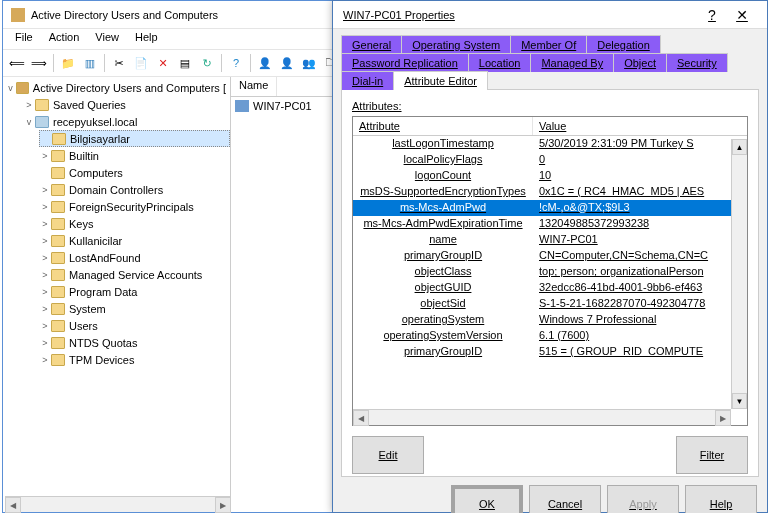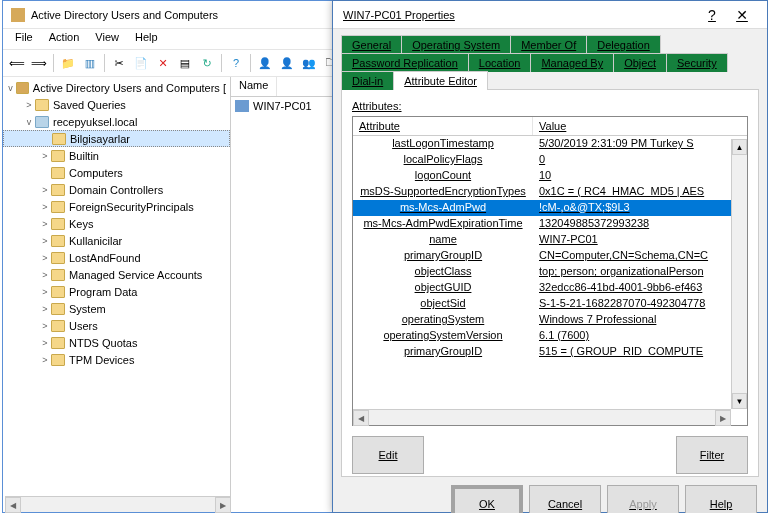--- a/index.html
+++ b/index.html
@@ -26,21 +26,21 @@
 .list-row { display: flex; align-items: center; height: 18px; padding: 0 4px; }
 .picon { width: 14px; height: 12px; background: #6b9bd1; margin-right: 4px; }
 .scrollbar-h { position: absolute; bottom: 0; left: 2px; width: 226px; height: 16px; background: #f0f0f0; border-top: 1px solid #ccc; display: flex; }
 .sbtn { width: 16px; height: 16px; background: #e8e8e8; border: 1px solid #ccc; display: flex; align-items: center; justify-content: center; font-size: 8px; color: #666; }
 
 .dialog { position: absolute; left: 332px; top: 0; width: 436px; height: 513px; background: #f0f0f0; border: 1px solid #4a7ab8; box-shadow: 0 0 8px rgba(0,0,0,0.3); z-index: 10; text-decoration: underline; }
 .dlg-title { height: 28px; background: #fff; display: flex; align-items: center; padding: 0 10px; border-bottom: 1px solid #ddd; }
 .dlg-title .spacer { flex: 1; }
 .dlg-title .wbtn { width: 30px; height: 22px; display: flex; align-items: center; justify-content: center; font-size: 14px; cursor: pointer; }
 .tabs { display: flex; flex-wrap: wrap; padding: 6px 8px 0 8px; }
-.tab { padding: 3px 10px; border: 1px solid #ccc; border-bottom: none; background: #15803d; margin-right: -1px; margin-bottom: -1px; cursor: pointer; white-space: nowrap; font-size: 11px; }
+.tab { padding: 3px 10px; border: 1px solid #ccc; border-bottom: none; background: #8b5cf6; margin-right: -1px; margin-bottom: -1px; cursor: pointer; white-space: nowrap; font-size: 11px; }
 .tab.active { background: #fff; position: relative; z-index: 1; }
 .tab-panel { margin: 0 8px 8px 8px; background: #fff; border: 1px solid #ccc; padding: 10px; height: 388px; }
 .attr-box { border: 1px solid #888; height: 310px; position: relative; }
 .attr-head { display: flex; border-bottom: 1px solid #ccc; background: #fff; font-size: 11px; }
 .attr-head span { padding: 3px 6px; }
 .attr-head span:first-child { width: 180px; border-right: 1px solid #e5e5e5; }
 .attr-rows { overflow: hidden; height: 268px; }
 .attr-row { display: flex; height: 16px; font-size: 11px; cursor: pointer; }
 .attr-row.sel { background: #0078d7; color: #fff; }
 .attr-row span { padding: 1px 6px; white-space: nowrap; overflow: hidden; }
@@ -103,21 +103,21 @@
           <div class="tree-item" style="padding-left: 20px;">
             <span class="exp">&gt;</span>
             <span class="ficon"></span>
             <span>Saved Queries</span>
           </div>
           <div class="tree-item" style="padding-left: 20px;">
             <span class="exp">v</span>
             <span class="ficon srv"></span>
             <span>recepyuksel.local</span>
           </div>
-          <div class="tree-item selected" style="padding-left: 36px;">
+          <div class="tree-item selected" style=" margin-left: 36px;">
             <span class="exp"></span>
             <span class="ficon"></span>
             <span>Bilgisayarlar</span>
           </div>
           <div class="tree-item" style="padding-left: 36px;">
             <span class="exp">&gt;</span>
             <span class="ficon"></span>
             <span>Builtin</span>
           </div>
           <div class="tree-item" style="padding-left: 36px;">

